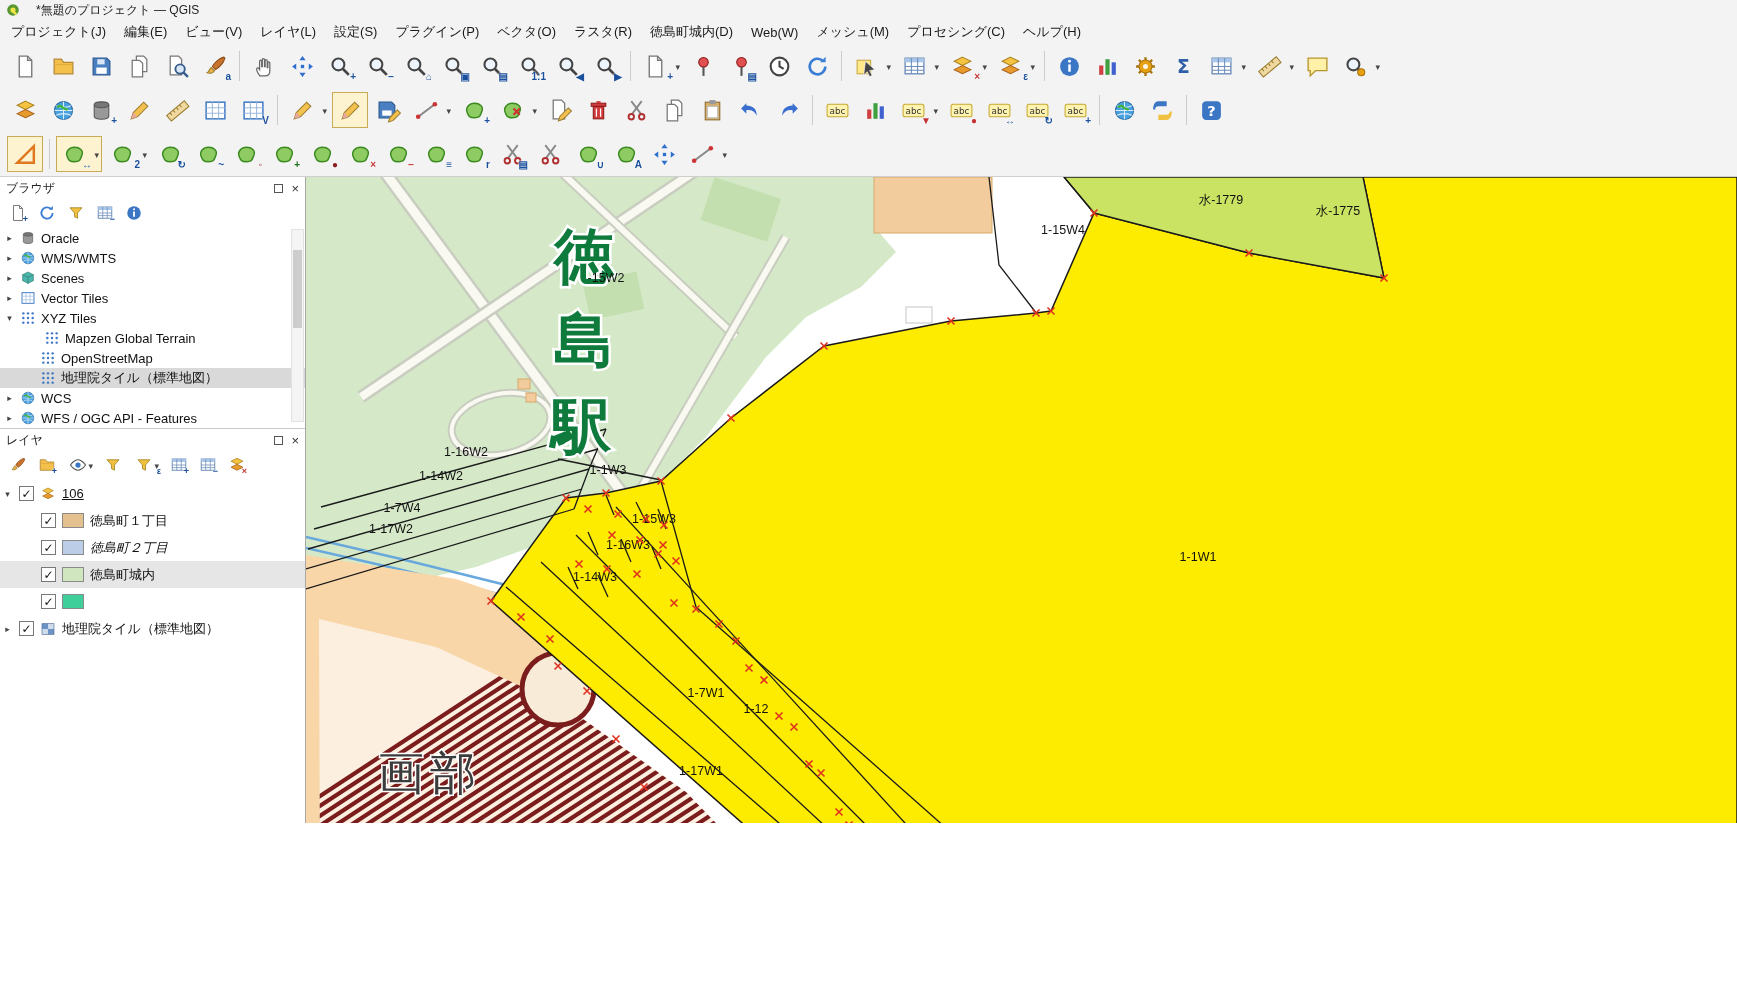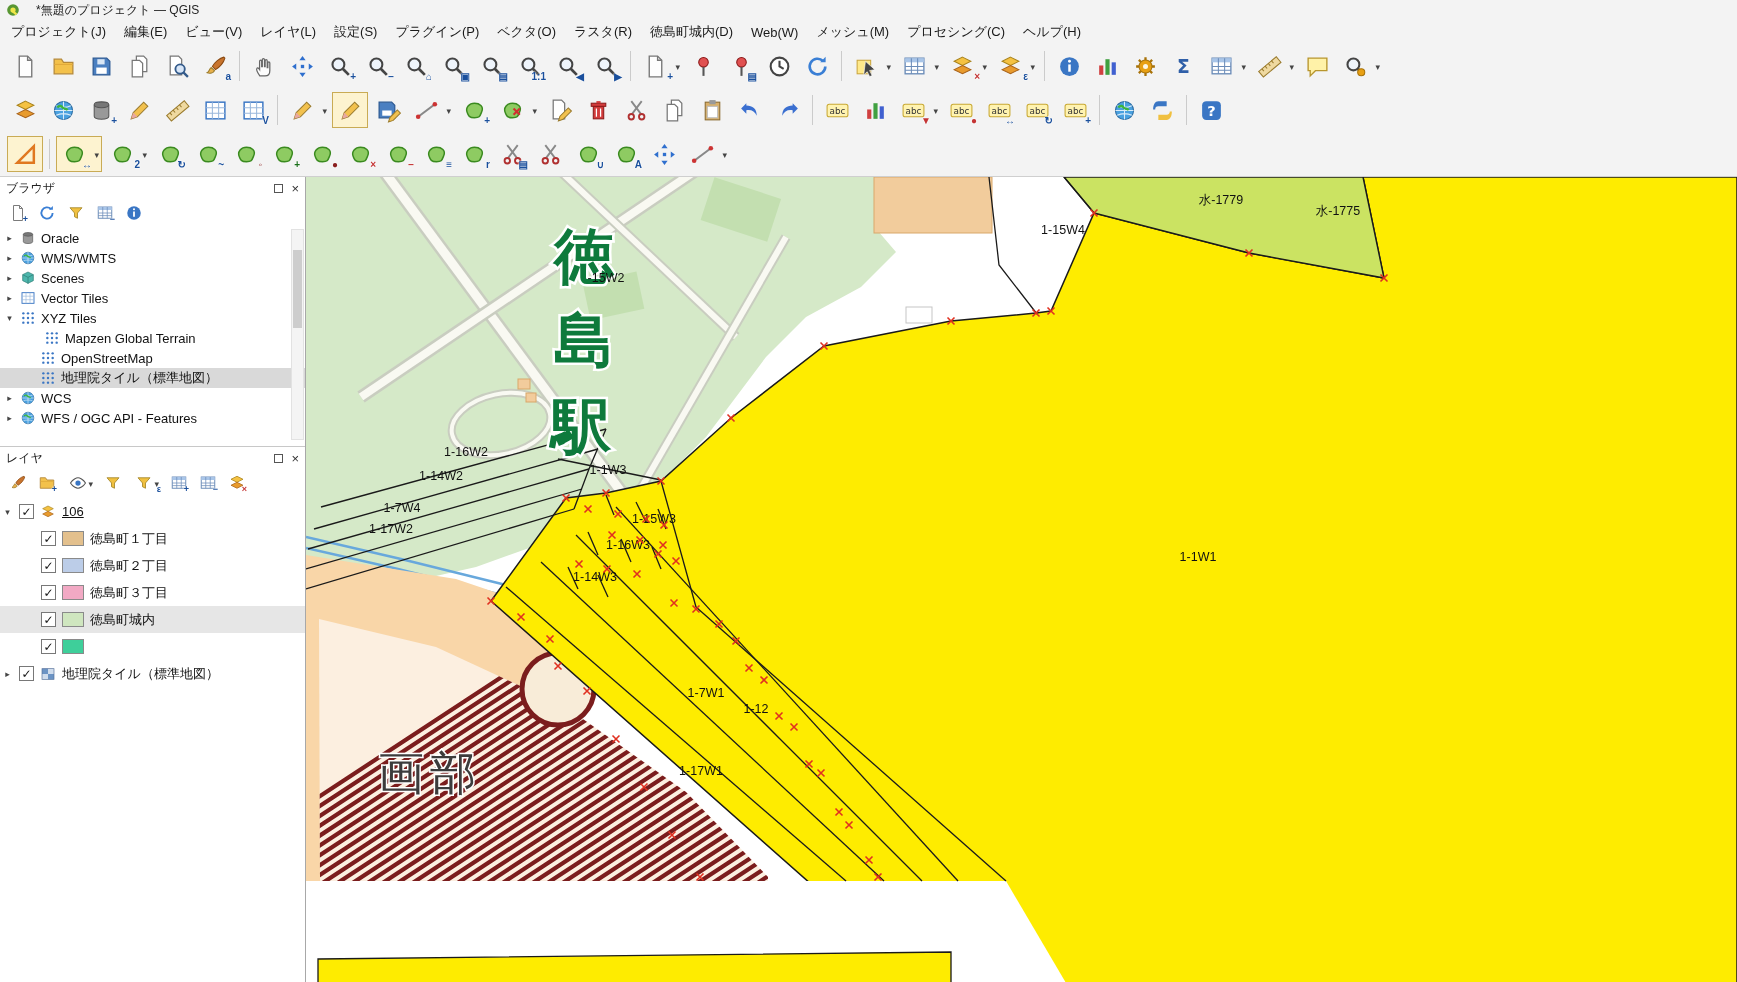--- a/index.html
+++ b/index.html
@@ -17,21 +17,21 @@
   .tbtn.hasdd{width:46px;justify-content:flex-start;padding-left:5px;}
   .tbtn.active{background:#fdf3d0;border-color:#c9ab55;}
   .ticon{width:25px;height:25px;display:block;}
   .ticon.sm{width:18px;height:18px;}
   .nicon{width:16px;height:16px;flex:none;}
   .ovl{position:absolute;right:9px;bottom:1px;font-size:10px;font-weight:bold;color:#1a4f9c;
     line-height:1;text-shadow:0 0 2px #fff,0 0 2px #fff;}
   .tbtn:not(.hasdd) .ovl{right:1px;}
   .dd::after{content:"▾";font-size:9px;color:#444;}
   .dd{position:absolute;right:2px;top:50%;transform:translateY(-50%);line-height:1;}
-  .main{display:flex;height:806px;}
+  .main{display:flex;height:646px;}
   .left{width:306px;border-right:1px solid #a8a8a8;display:flex;flex-direction:column;background:#fff;}
   .panel{position:relative;background:#fff;}
   .panel.browser{height:270px;border-bottom:1px solid #c8c8c8;}
   .panel.layerspanel{height:434px;}
   .phead{height:22px;display:flex;align-items:center;padding:0 6px;font-size:12px;color:#222;}
   .pbtns{margin-left:auto;display:flex;gap:8px;align-items:center;}
   .pfloat{width:9px;height:9px;border:1px solid #555;display:inline-block;}
   .pclose{font-size:13px;color:#333;line-height:1;}
   .pclose::before{content:"×";}
   .ptools{height:27px;display:flex;align-items:center;gap:2px;padding-left:4px;}
@@ -949,31 +949,25 @@
               <use href="#sym-layers"></use>
             </svg>
             <span class="lbl u">106</span>
           </div>
           <div class="lrow" style="padding-left: 24px;">
             <span class="arr"></span>
             <span class="cb checked"></span>
             <span class="swatch" style="background: rgb(227, 192, 141);"></span>
             <span class="lbl">徳島町１丁目</span>
           </div>
-          <div class="lrow" style="padding-left: 24px;">
+          <div class="lrow" style="padding-left: 24px; font-style: italic;">
             <span class="arr"></span>
             <span class="cb checked"></span>
             <span class="swatch" style="background: rgb(188, 205, 232);"></span>
             <span class="lbl">徳島町２丁目</span>
-          </div>
-          <div class="lrow" style="padding-left: 24px;">
-            <span class="arr"></span>
-            <span class="cb checked"></span>
-            <span class="swatch" style="background: rgb(242, 169, 196);"></span>
-            <span class="lbl">徳島町３丁目</span>
           </div>
           <div class="lrow sel" style="padding-left: 24px;">
             <span class="arr"></span>
             <span class="cb checked"></span>
             <span class="swatch" style="background: rgb(207, 230, 191);"></span>
             <span class="lbl">徳島町城内</span>
           </div>
           <div class="lrow" style="padding-left: 24px;">
             <span class="arr"></span>
             <span class="cb checked"></span>

